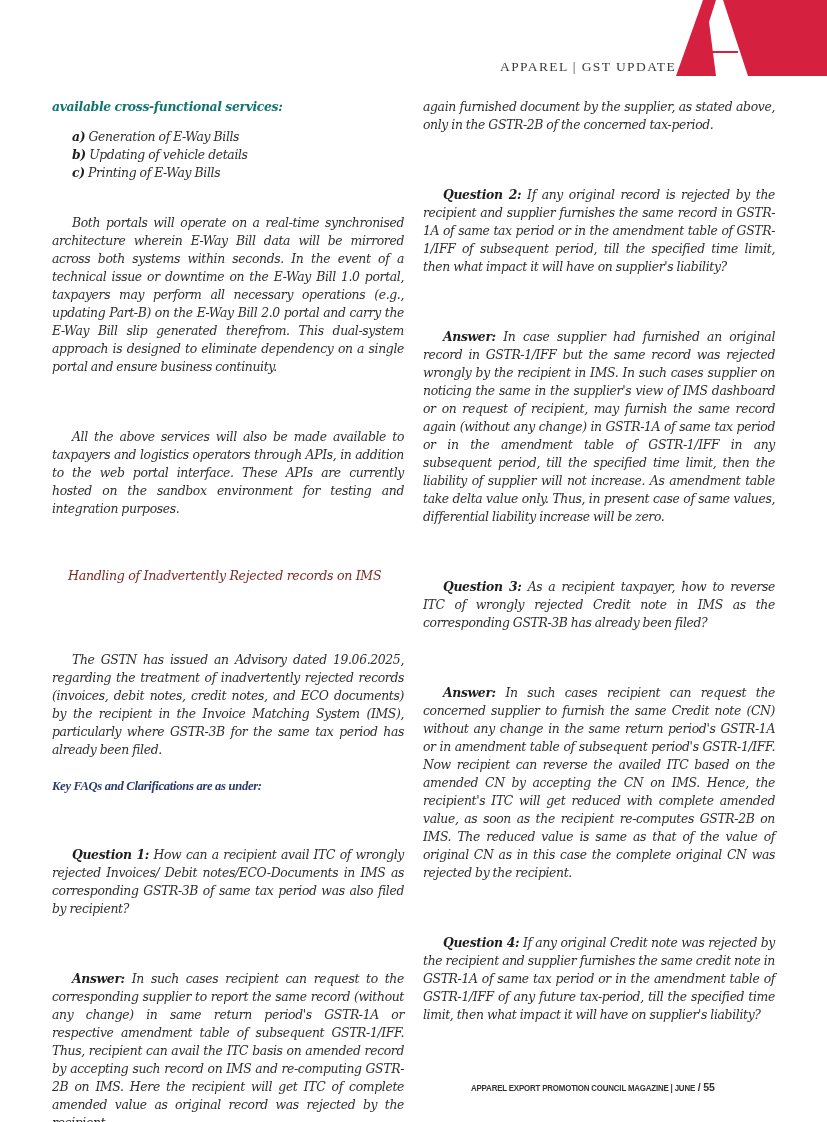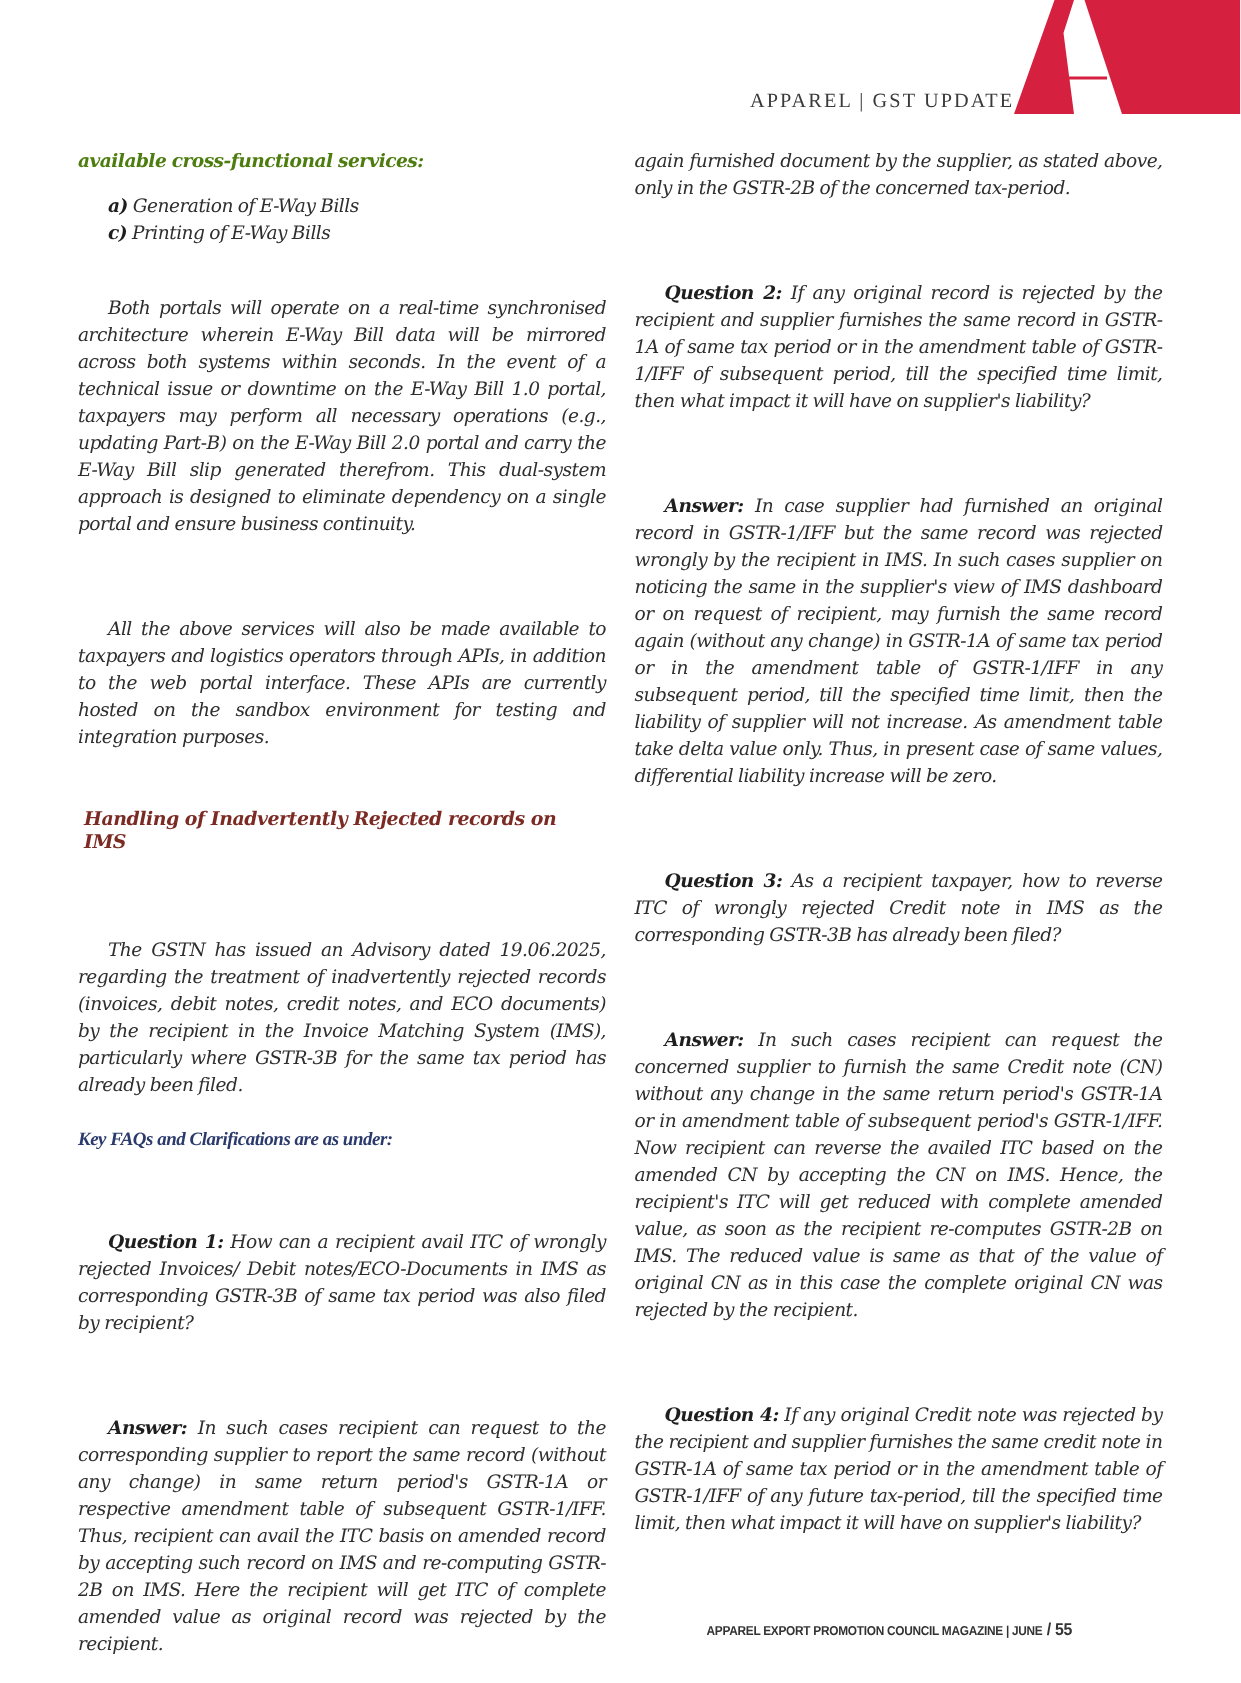--- a/index.html
+++ b/index.html
@@ -17,28 +17,28 @@
   .col-right { left: 423px; }
 
   .p {
     font-family: "DejaVu Serif", serif; font-style: italic;
     font-size: 12.4px; line-height: 18px; text-align: justify;
     margin: 0; color: #2e2e2e; letter-spacing: -0.35px;
     word-spacing: -0.3px;
   }
   .indent { text-indent: 20px; margin-top: 32px; }
   .b { font-weight: bold; font-style: italic; color: #1e1e1e; }
-  .lead { font-weight: bold; color: #4d7c0f; }
+  .lead { font-weight: bold; color: #0f766e; }
 
   .list { margin: 0; padding-left: 20px; }
   .list .p { text-align: left; }
 
   .heading-red {
-    font-family: "DejaVu Serif", serif; font-style: italic; font-weight: bold;
-    font-size: 12.6px; color: #7b2b24; margin: 4px; letter-spacing: -0.3px;
+    font-family: "DejaVu Serif", serif; font-style: italic; font-weight: normal;
+    font-size: 12.6px; color: #7b2b24; margin: 16px; letter-spacing: -0.3px;
   }
   .heading-blue {
     font-family: Liberation Serif, serif; font-style: italic; font-weight: bold;
     font-size: 12.6px; color: #2b3a6c; margin: 0; letter-spacing: -0.3px;
   }
   .gap-s { height: 12px; }
   .gap-m { height: 20px; }
   .gap-l { height: 34px; }
 
   .footer {
@@ -58,20 +58,21 @@
   <polygon points="27,0 40,0 33,22 40,76 0,76" fill="#d6203f"></polygon>
   <polygon points="47,0 151,0 151,76 72,76" fill="#d6203f"></polygon>
   <rect x="36" y="51" width="26" height="2" fill="#d6203f"></rect>
 </svg>
 
 <div class="col col-left">
   <p class="p lead">available cross-functional services:</p>
   <div class="gap-s"></div>
   <div class="list">
     <p class="p"><span class="b">a)</span> <span>Generation of E-Way Bills</span></p>
+    <p class="p"><span class="b">b)</span> <span>Updating of vehicle details</span></p>
     <p class="p"><span class="b">c)</span> <span>Printing of E-Way Bills</span></p>
   </div>
   <p class="p indent">Both portals will operate on a real-time synchronised architecture wherein E-Way Bill data will be mirrored across both systems within seconds. In the event of a technical issue or downtime on the E-Way Bill 1.0 portal, taxpayers may perform all necessary operations (e.g., updating Part-B) on the E-Way Bill 2.0 portal and carry the E-Way Bill slip generated therefrom. This dual-system approach is designed to eliminate dependency on a single portal and ensure business continuity.</p>
   <div class="gap-m"></div>
   <p class="p indent">All the above services will also be made available to taxpayers and logistics operators through APIs, in addition to the web portal interface. These APIs are currently hosted on the sandbox environment for testing and integration purposes.</p>
   <div class="gap-l"></div>
   <p class="heading-red">Handling of Inadvertently Rejected records on IMS</p>
   <div class="gap-m"></div>
   <p class="p indent">The GSTN has issued an Advisory dated 19.06.2025, regarding the treatment of inadvertently rejected records (invoices, debit notes, credit notes, and ECO documents) by the recipient in the Invoice Matching System (IMS), particularly where GSTR-3B for the same tax period has already been filed.</p>
   <div class="gap-m"></div>

